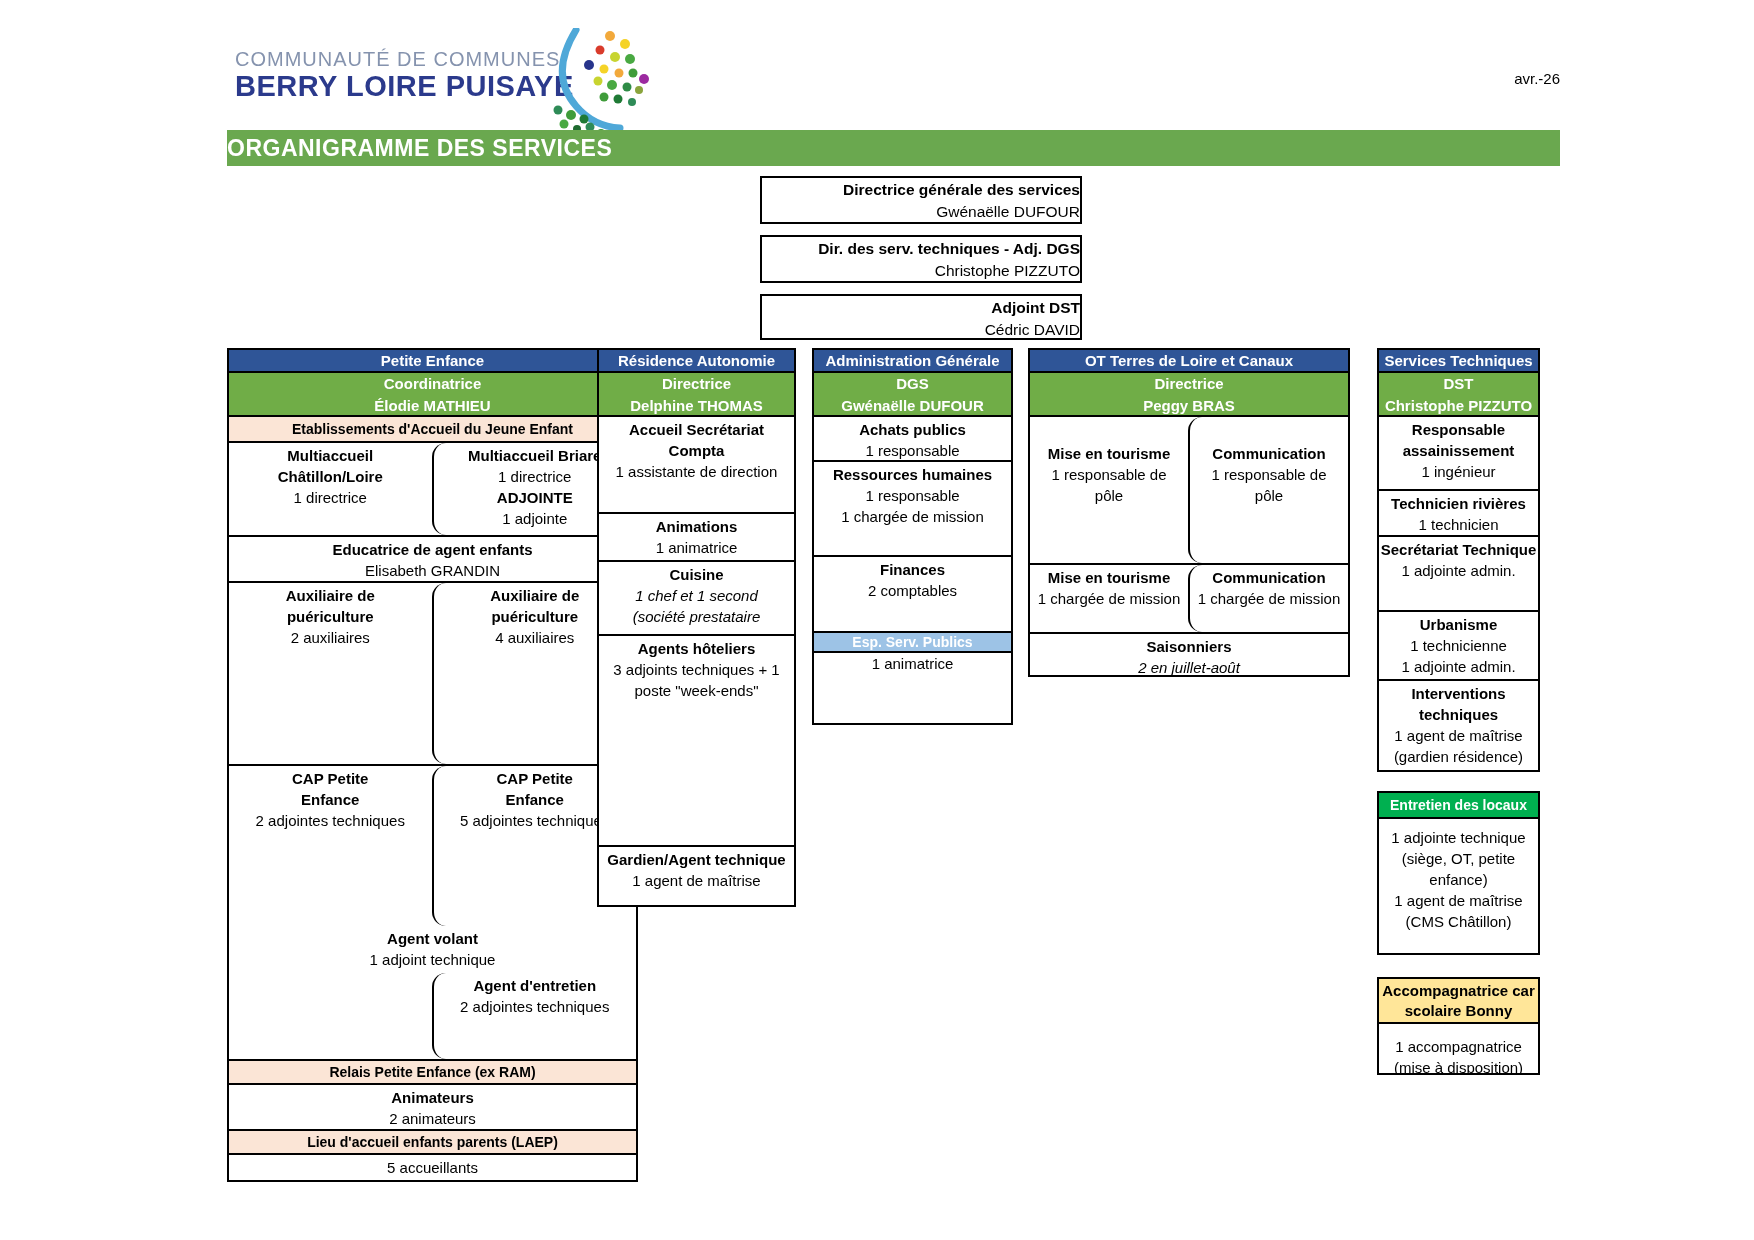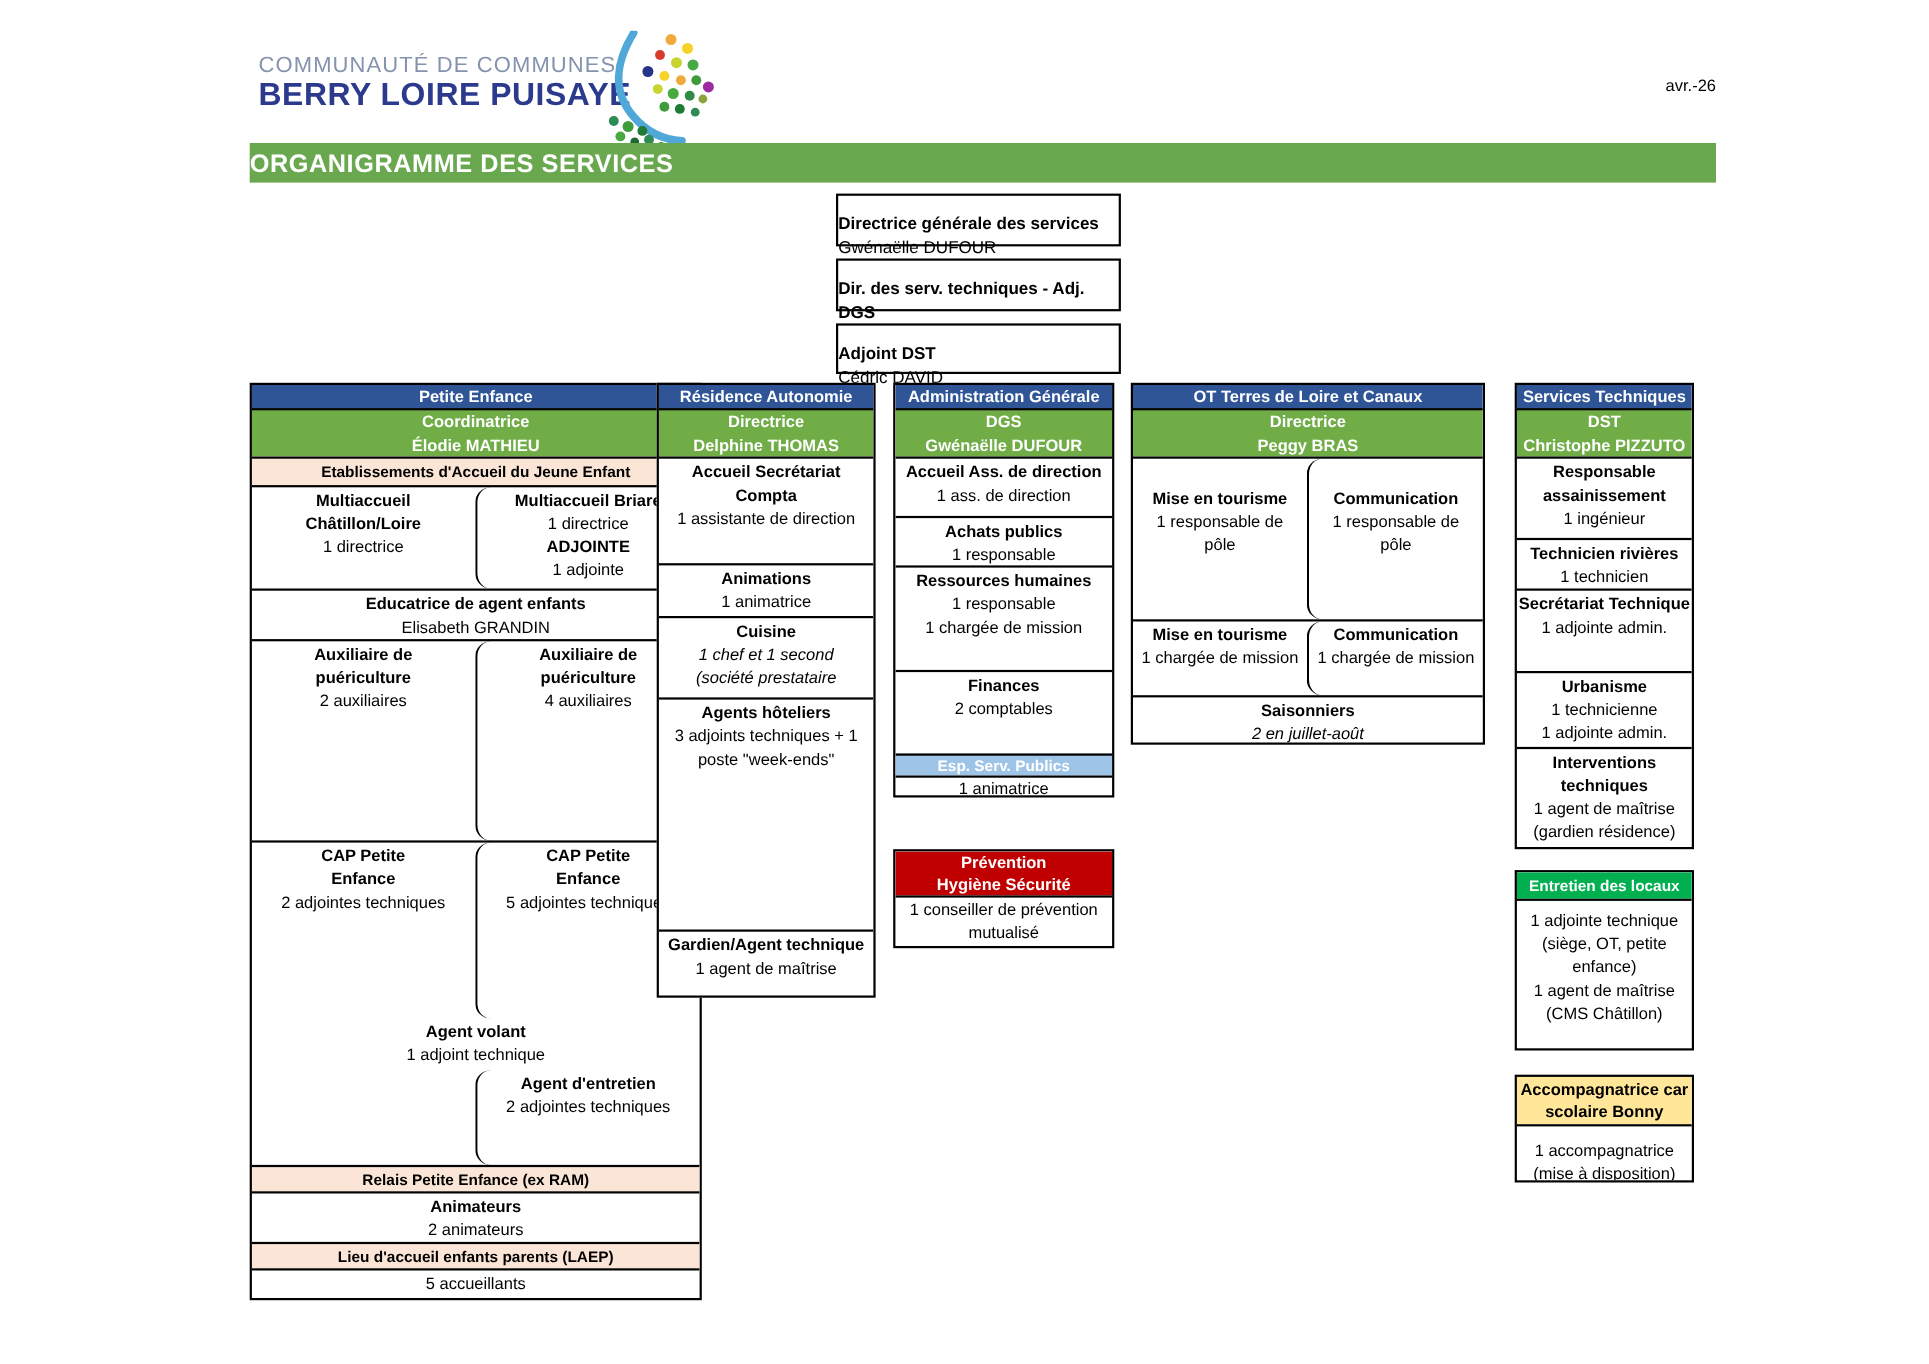--- a/index.html
+++ b/index.html
@@ -8,22 +8,22 @@
 
   
   .logo-line1{position:absolute;left:235px;top:48px;font-size:20px;letter-spacing:1px;color:#8593AE;}
   .logo-line2{position:absolute;left:235px;top:70px;font-size:29px;font-weight:700;letter-spacing:.5px;color:#2B3A8C;}
   .logo-mark{position:absolute;left:540px;top:28px;}
   .date{position:absolute;top:70px;right:194px;font-size:15px;}
   .titlebar{position:absolute;left:227px;top:130px;width:1333px;height:36px;background:#6AA84F;
             color:#fff;font-weight:700;font-size:23px;text-align:left;line-height:36px;letter-spacing:.5px;}
 
   
-  .tbox{position:absolute;left:760px;width:259px;border:2px solid #000;background:#fff;text-align:left;
-        font-size:15.5px;line-height:22px;padding-top:15px;box-sizing:border-box;}
+  .tbox{position:absolute;left:760px;width:322px;border:2px solid #000;background:#fff;text-align:right;
+        font-size:15.5px;line-height:22px;padding-top:1px;box-sizing:border-box;}
 
   
   .col{position:absolute;background:#fff;border:2px solid #000;box-sizing:border-box;overflow:hidden;
        font-size:15px;line-height:21px;text-align:center;}
   .chdr{background:#2F5597;color:#fff;font-weight:700;display:flex;align-items:center;justify-content:center;}
   .lead{background:#70AD47;color:#fff;font-weight:700;line-height:22px;border-top:2px solid #000;box-sizing:border-box;}
   .band{background:#FBE5D6;font-weight:700;font-size:14px;display:flex;align-items:center;justify-content:center;box-sizing:border-box;}
   .bluband{background:#9DC3E6;color:#fff;font-weight:700;font-size:14px;display:flex;align-items:center;justify-content:center;box-sizing:border-box;}
   .redband{background:#C00000;color:#fff;font-weight:700;line-height:20px;padding-top:1px;box-sizing:border-box;}
   .gband{background:#00B050;color:#fff;font-weight:700;font-size:14px;display:flex;align-items:center;justify-content:center;box-sizing:border-box;}
@@ -190,51 +190,39 @@
       <div>1 agent de maîtrise</div>
     </div>
   </div>
 
   <div class="col" style="left:812px;top:348px;width:201px;height:377px">
     <div class="chdr" style="height:21px">Administration Générale</div>
     <div class="lead" style="height:44px">
       <div>DGS</div>
       <div>Gwénaëlle DUFOUR</div>
     </div>
-    <div class="fw bt" style="height:54px">
-      <div class="b">Accueil Ass. de direction</div>
-      <div>1 ass. de direction</div>
-    </div>
     <div class="fw bt" style="height:45px">
       <div class="b">Achats publics</div>
       <div>1 responsable</div>
     </div>
     <div class="fw bt" style="height:95px">
       <div class="b">Ressources humaines</div>
       <div class="pre">1 responsable
 1 chargée de mission</div>
     </div>
     <div class="fw bt" style="height:76px">
       <div class="b">Finances</div>
       <div>2 comptables</div>
     </div>
     <div class="bluband bt" style="height:20px">Esp. Serv. Publics</div>
     <div class="fw bt" style="height:22px;padding-top:0">
       <div>1 animatrice</div>
     </div>
   </div>
 
-  <div class="col" style="left:812px;top:772px;width:201px;height:90px">
-    <div class="redband pre" style="height:40px">Prévention
-Hygiène Sécurité</div>
-    <div class="fw bt" style="height:46px;padding-top:1px">
-      <div class="pre">1 conseiller de prévention
-mutualisé</div>
-    </div>
-  </div>
 
   <div class="col" style="left:1028px;top:348px;width:322px;height:329px">
     <div class="chdr" style="height:21px">OT Terres de Loire et Canaux</div>
     <div class="lead" style="height:44px">
       <div>Directrice</div>
       <div>Peggy BRAS</div>
     </div>
     <div class="row bt" style="height:148px">
       <div class="half pt26">
         <div class="b">Mise en tourisme</div>

